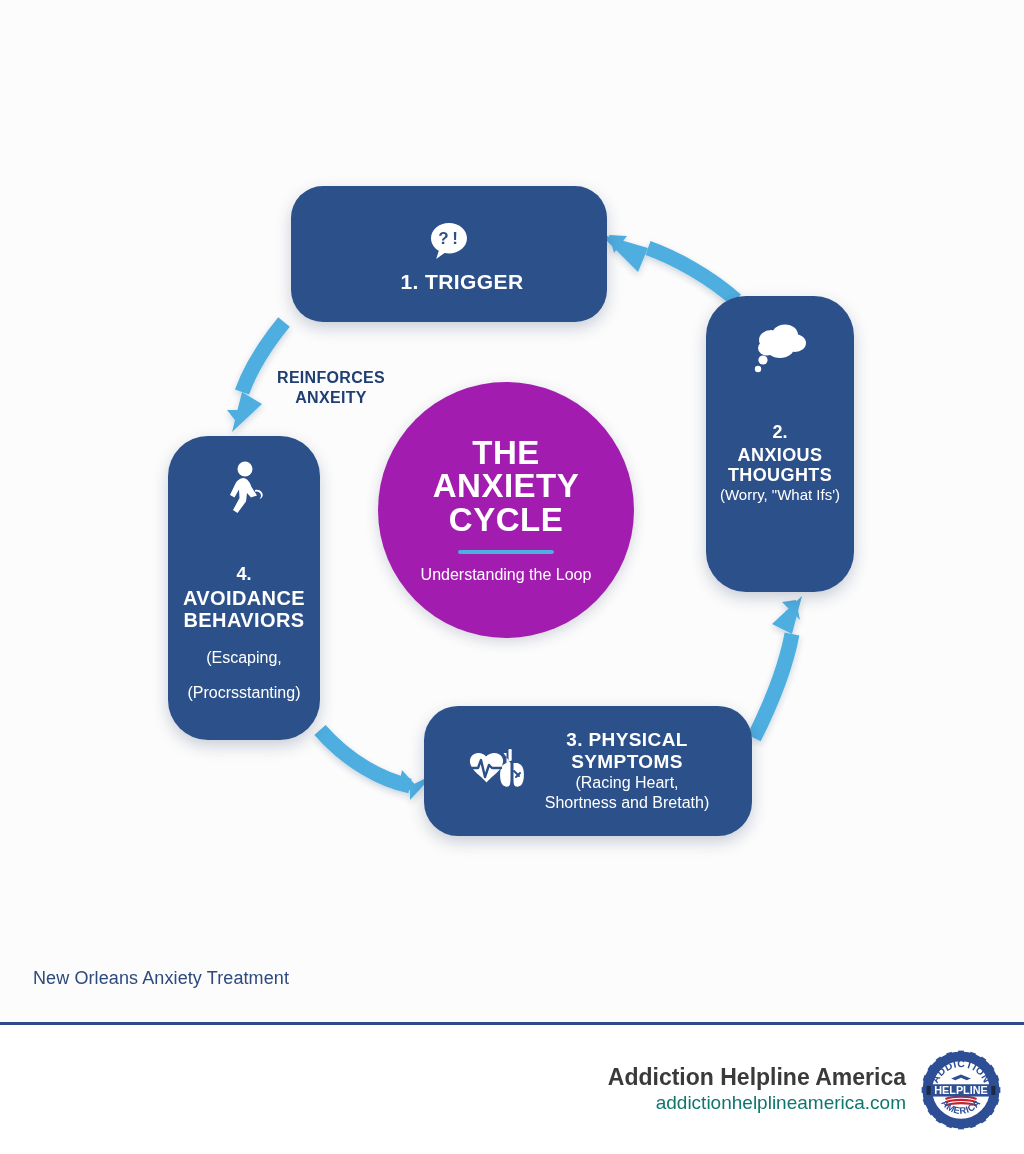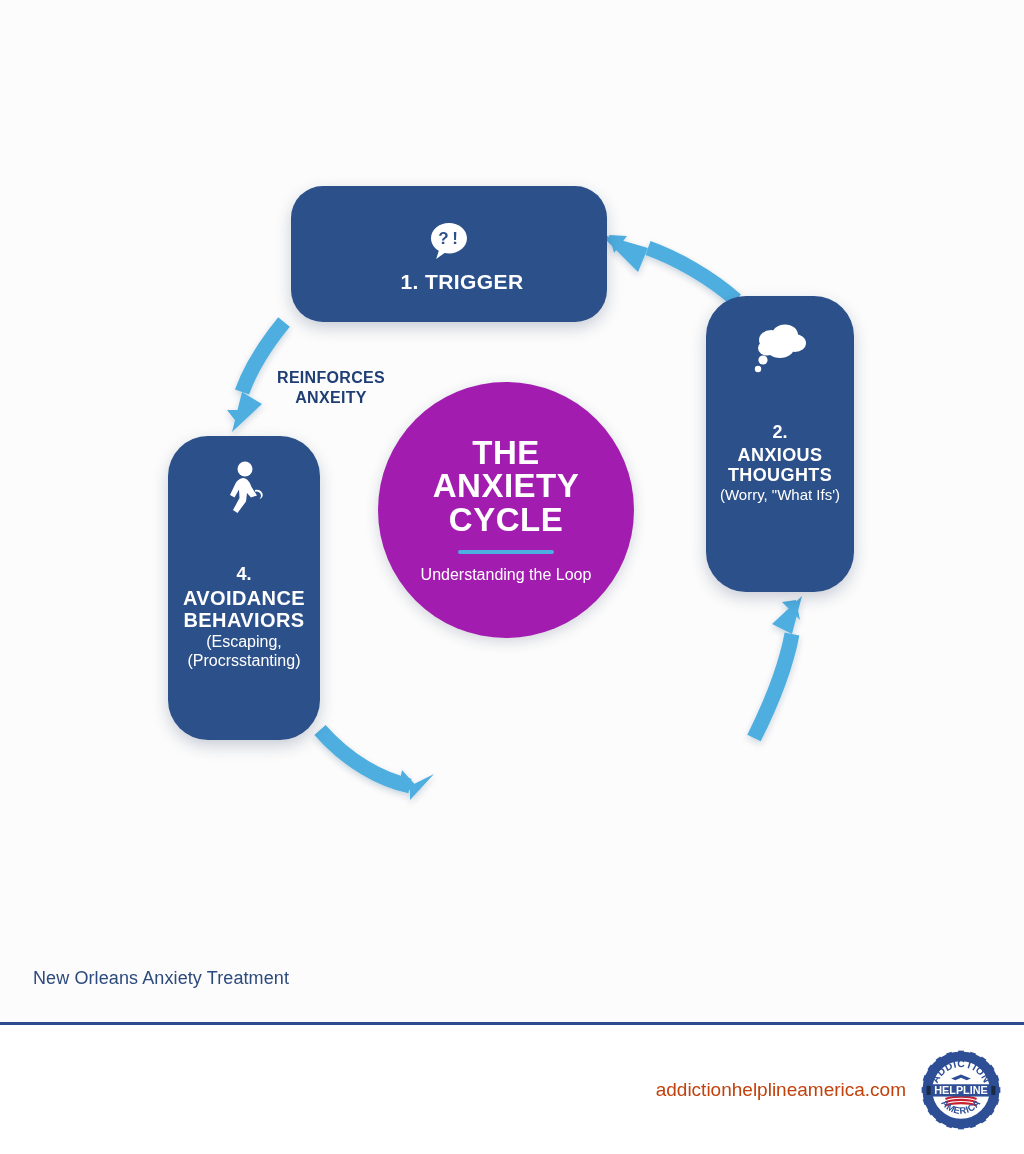--- a/index.html
+++ b/index.html
@@ -100,21 +100,21 @@
   
   #node-avoidance {
     left: 168px; top: 436px;
     width: 152px; height: 304px;
     border-radius: 40px;
     justify-content: flex-start;
     padding: 24px 4px 0 4px;
   }
   #node-avoidance .node-icon { margin-bottom: 48px; }
   #node-avoidance .node-label { font-size: 20px; }
-  #node-avoidance .node-sub { font-size: 16px; margin-top: 1px; }
+  #node-avoidance .node-sub { font-size: 16px; margin-top: 17px; }
 
   .num { font-size: 18px; font-weight: bold; margin-bottom: 2px; }
 
   
   #hub {
     position: absolute;
     left: 378px; top: 382px;
     width: 256px; height: 256px;
     border-radius: 50%;
     background: #a21caf;
@@ -189,21 +189,21 @@
   }
   #footer-text { text-align: right; }
   #footer-name {
     font-size: 23px;
     font-weight: bold;
     color: #3a3a3a;
     line-height: 1.15;
   }
   #footer-url {
     font-size: 19px;
-    color: #c2410c;
+    color: #0f766e;
     line-height: 1.25;
   }
   #footer-badge { flex: 0 0 auto; }
 
   svg { display: block; }
 </style>
 </head>
 <body>
 
 <div id="page">
@@ -267,20 +267,51 @@
             <circle cx="11" cy="47" r="3.2"></circle>
           </g>
         </svg>
       </div>
       <div class="num">2.</div>
       <div class="node-label">ANXIOUS</div>
       <div class="node-label">THOUGHTS</div>
       <div class="node-sub">(Worry, "What Ifs')</div>
     </div>
 
+    <div class="node" id="node-physical">
+      <div class="node-icon">
+        <svg width="62" height="48" viewBox="0 0 62 48">
+          <g fill="#ffffff">
+
+            <path d="M19 9.5 C15.5 4.5 7 4.8 4 10 C1 15.2 4.5 21.5 10 26.5
+                     C14 30 18 33.5 19.5 35.5 C21 33.5 25 30 29 26.5
+                     C34.5 21.5 38 15.2 35 10 C32 4.8 23.5 4.5 19 9.5 Z"></path>
+
+            <path d="M36.5 6 L39.5 6 L39.5 16 C39.5 16 36 17 34.5 20
+                     C32.5 24 32.5 33 35 37 C37 40 41 40.5 42.5 38.5
+                     C43.6 37 43.5 32 43.5 27 L43.5 16 Z"></path>
+            <path d="M46.5 16 L46.5 27 C46.5 32 46.4 37 47.5 38.5
+                     C49 40.5 53 40 55 37 C57.5 33 57.5 24 55.5 20
+                     C54 17 50.5 16 50.5 16 Z"></path>
+
+            <rect x="41.5" y="2" width="3.2" height="12" rx="1.2"></rect>
+          </g>
+
+          <path d="M3 21 L11 21 L14 13 L18 30 L22 18 L25 21 L34 21" stroke="#2c5089" stroke-width="2.4" fill="none" stroke-linejoin="round" stroke-linecap="round"></path>
+
+          <path d="M47 24 L52 29 M49 30 L53 26" stroke="#2c5089" stroke-width="2" fill="none" stroke-linecap="round"></path>
+        </svg>
+      </div>
+      <div class="txt">
+        <div class="node-label">3. PHYSICAL</div>
+        <div class="node-label">SYMPTOMS</div>
+        <div class="node-sub">(Racing Heart,</div>
+        <div class="node-sub">Shortness and Bretath)</div>
+      </div>
+    </div>
 
     <div class="node" id="node-avoidance">
       <div class="node-icon">
         <svg width="54" height="56" viewBox="0 0 54 56">
           <g fill="#ffffff">
             <circle cx="28" cy="9" r="7.5"></circle>
             <path d="M26 18 C22 18.5 19.5 21 18 24.5 L13 35 L17.5 37.5 L22 29.5
                      L22.5 38 L16 50 L20.5 53 L29 41.5 L30 33
                      L34 37.5 L40 35.5 L34.5 27 C33 22 30 18 26 18 Z"></path>
             <path d="M38 30 C41 29 44.5 30.5 45.5 33.5 C46.3 36 44.8 38.6 42.5 39
@@ -309,20 +340,21 @@
     </div>
 
   </div>
 
   <div id="caption">New Orleans Anxiety Treatment</div>
 
   <div id="divider"></div>
 
   <div id="footer">
     <div id="footer-text">
+      <div id="footer-name">Addiction Helpline America</div>
       <div id="footer-url">addictionhelplineamerica.com</div>
     </div>
 
     <div id="footer-badge">
       <svg width="82" height="82" viewBox="0 0 100 100">
         <defs>
           <path id="arcTop" d="M 20,52 A 30,30 0 0 1 80,52" fill="none"></path>
           <path id="arcBottom" d="M 21,50 A 29,29 0 0 0 79,50" fill="none"></path>
         </defs>
 

